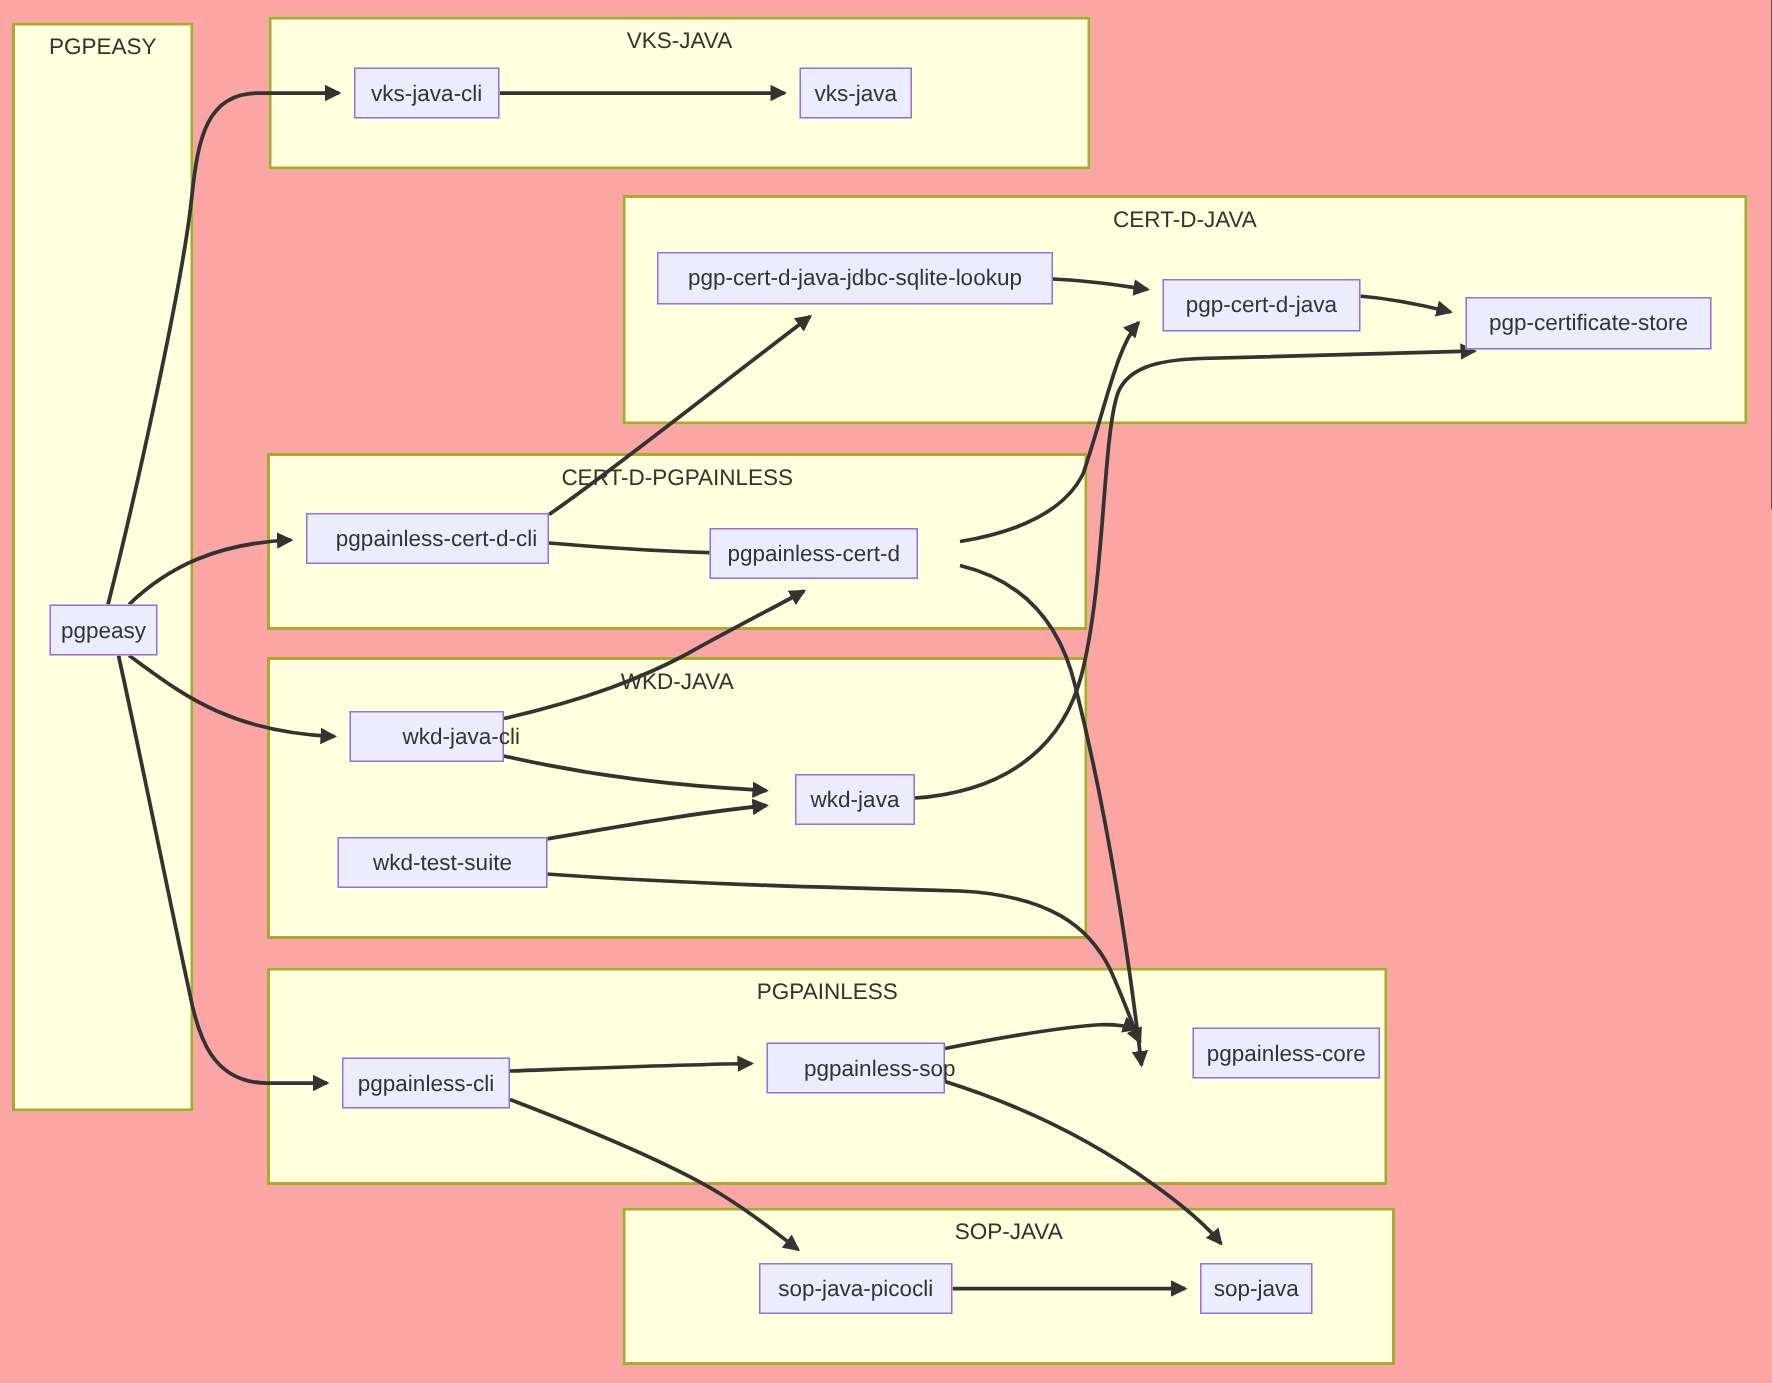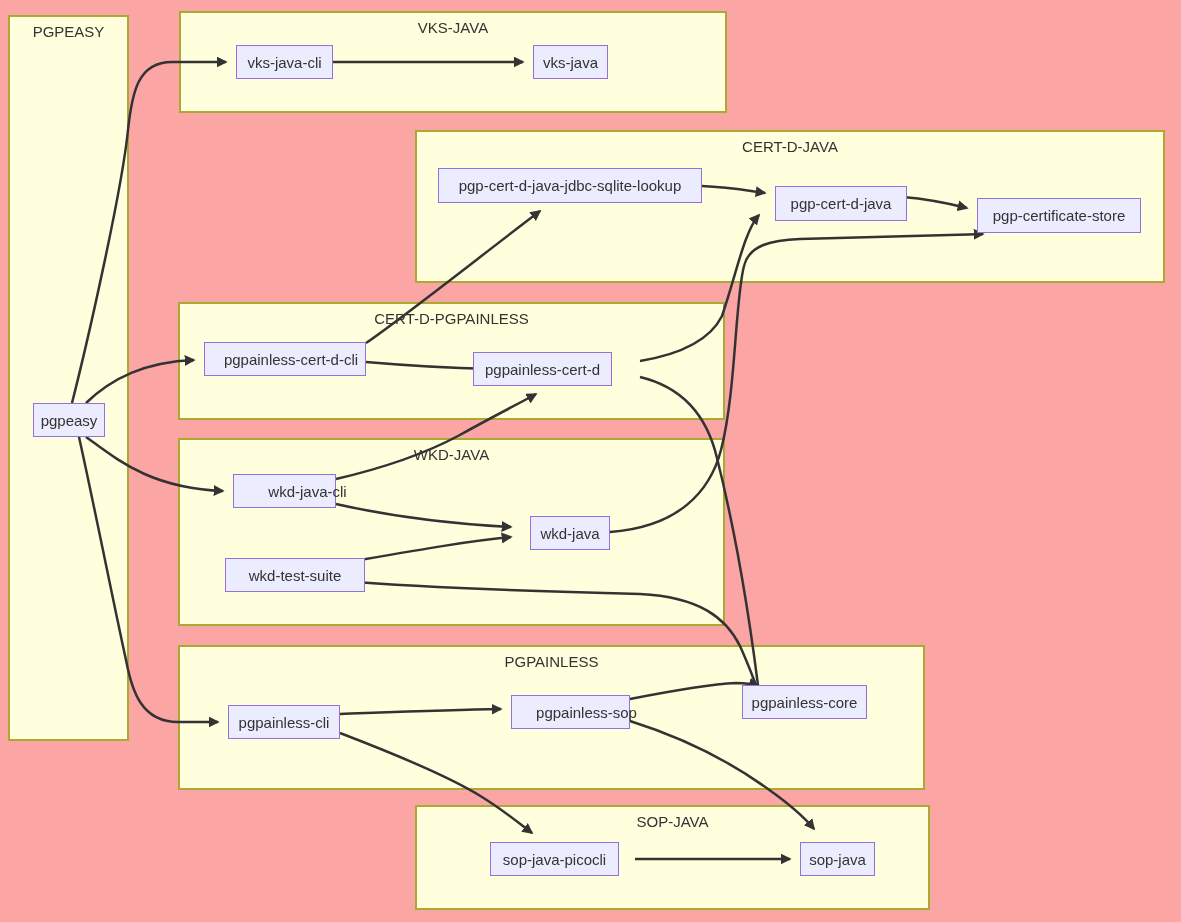--- a/index.html
+++ b/index.html
@@ -112,16 +112,16 @@
     <div class="node" style="left: 438px; top: 168px; width: 264px; height: 35px;">pgp-cert-d-java-jdbc-sqlite-lookup</div>
     <div class="node" style="left: 775px; top: 186px; width: 132px; height: 35px;">pgp-cert-d-java</div>
     <div class="node" style="left: 977px; top: 198px; width: 164px; height: 35px;">pgp-certificate-store</div>
     <div class="node" style="left: 204px; top: 342px; width: 162px; height: 34px; padding-left: 12px;">pgpainless-cert-d-cli</div>
     <div class="node" style="left: 473px; top: 352px; width: 139px; height: 34px;">pgpainless-cert-d</div>
     <div class="node" style="left: 233px; top: 474px; width: 103px; height: 34px; padding-left: 46px;">wkd-java-cli</div>
     <div class="node" style="left: 225px; top: 558px; width: 140px; height: 34px;">wkd-test-suite</div>
     <div class="node" style="left: 530px; top: 516px; width: 80px; height: 34px;">wkd-java</div>
     <div class="node" style="left: 228px; top: 705px; width: 112px; height: 34px;">pgpainless-cli</div>
     <div class="node" style="left: 511px; top: 695px; width: 119px; height: 34px; padding-left: 32px;">pgpainless-sop</div>
-    <div class="node" style="left: 742px; top: 685px; width: 125px; height: 34px; text-align: right;">pgpainless-core</div>
-    <div class="node" style="left: 490px; top: 842px; width: 129px; height: 34px;">sop-java-picocli</div>
+    <div class="node" style="left: 795px; top: 685px; width: 125px; height: 34px; text-align: right;">pgpainless-core</div>
+    <div class="node" style="left: 506px; top: 842px; width: 129px; height: 34px;">sop-java-picocli</div>
     <div class="node" style="left: 800px; top: 842px; width: 75px; height: 34px;">sop-java</div>
   </div>
 
 </body></html>

